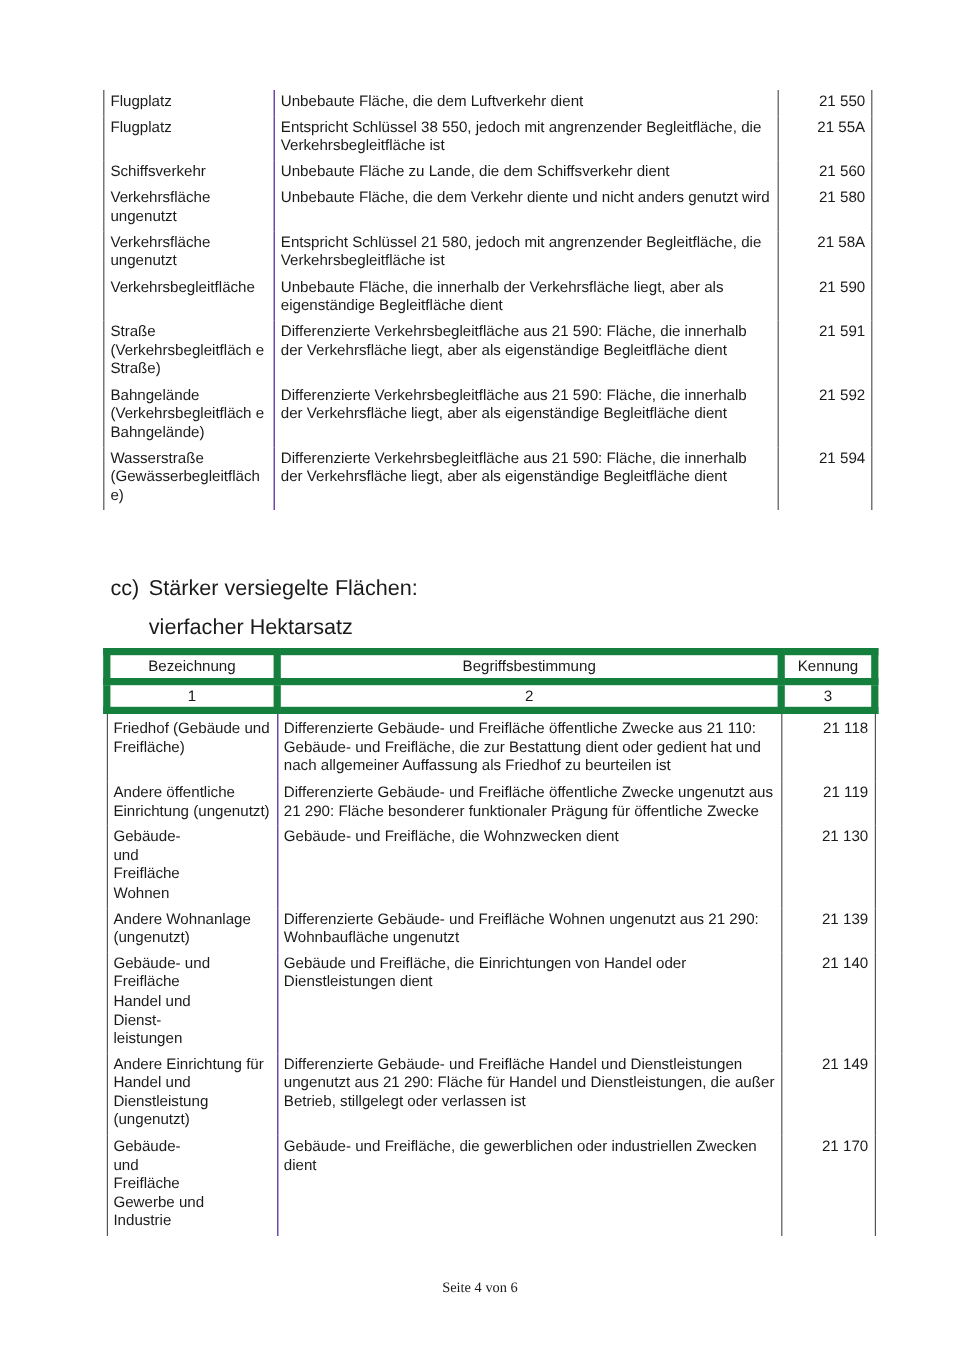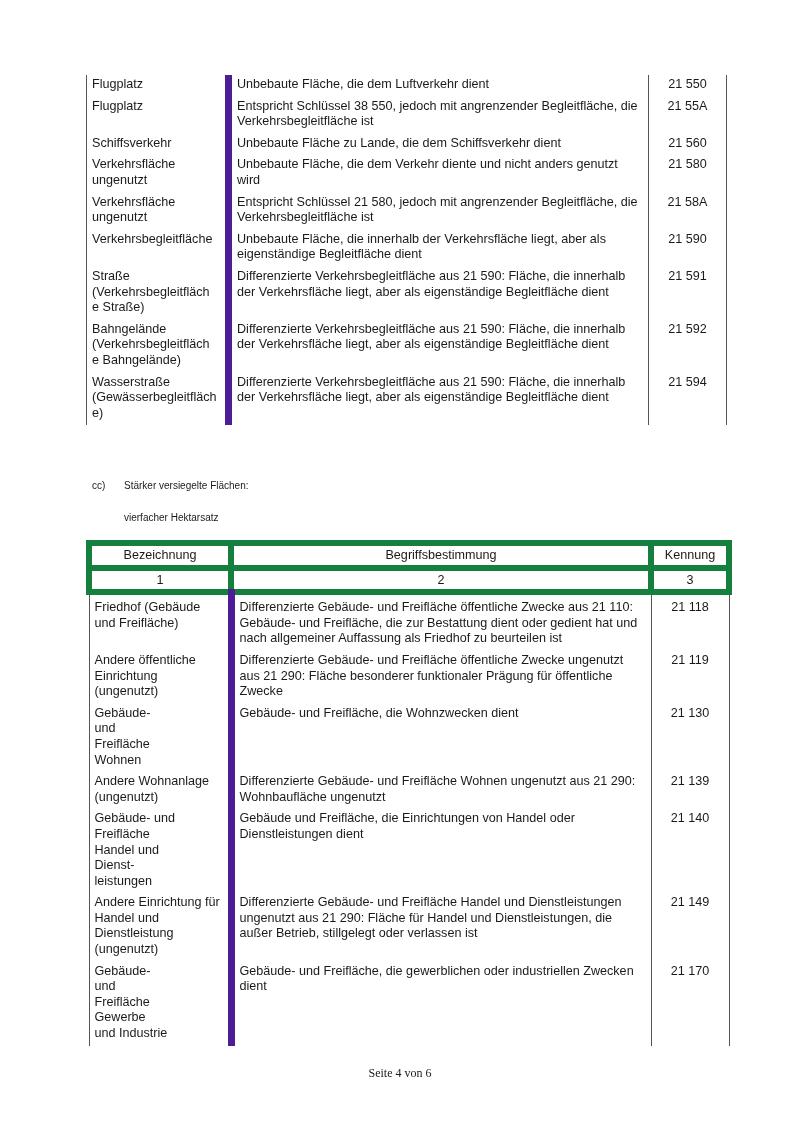--- a/index.html
+++ b/index.html
@@ -1,31 +1,31 @@
 <!DOCTYPE html>
 <html><head>
 <meta charset="utf-8">
 <style>
   html, body { margin:0; padding:0; background:#ffffff; }
   body { width:800px; height:1132px; position:relative; overflow:hidden;
          font-family:"Liberation Sans", sans-serif; color:#1a1a1a; font-size:12.6px; }
   .tbl { position:absolute; left:86px; border-collapse:collapse; table-layout:fixed; width:640px; }
   .tbl td, .tbl th { vertical-align:top; padding:2px 5px 3px 5px; line-height:15.6px; font-weight:normal; }
   .tbl col.c1 { width:142px; } .tbl col.c2 { width:420px; } .tbl col.c3 { width:78px; }
-  .tbl td.k { text-align:center; }
-  .tbl .b1 { border-left:1px solid #555; border-right:7px solid #4c1d95; }
+  .tbl td.k { text-align:right; }
+  .tbl .b1 { border-left:1px solid #555; border-right:1px solid #4c1d95; }
   .tbl .b2 { border-right:1px solid #555; }
   .tbl .b3 { border-right:1px solid #555; }
   #t1 { top:75px; }
   #t2 { top:540px; }
   #t2 th, #t2 .numrow td { border:6px solid #15803d; text-align:center; padding:2px 5px 1px 5px; }
   #t2 tbody.body tr:first-child td { padding-top:5px; }
   .hdr-td { line-height:16px; }
   .row td { padding-bottom:4px; }
-  .para { position:absolute; font-size:10px; }
+  .para { position:absolute; font-size:18px; }
   #sec { left:92px; top:480px; }
   #sec .lbl { display:inline-block; width:32px; }
   #rate { left:124px; top:512px; }
   #footer { position:absolute; left:0; width:800px; top:1066px; text-align:center;
             font-family:"Liberation Serif", serif; font-size:12px; }
 </style>
 </head>
 <body>
 
 <table class="tbl" id="t1">

